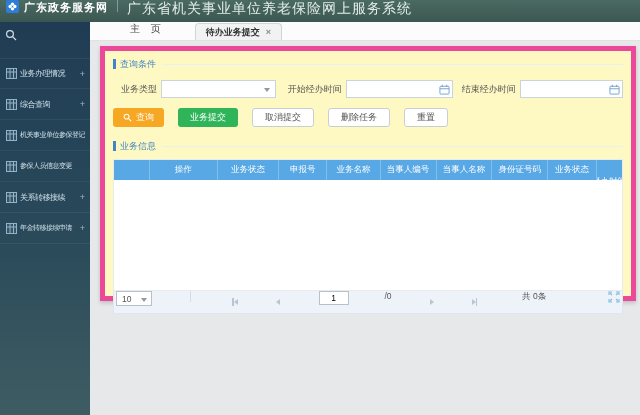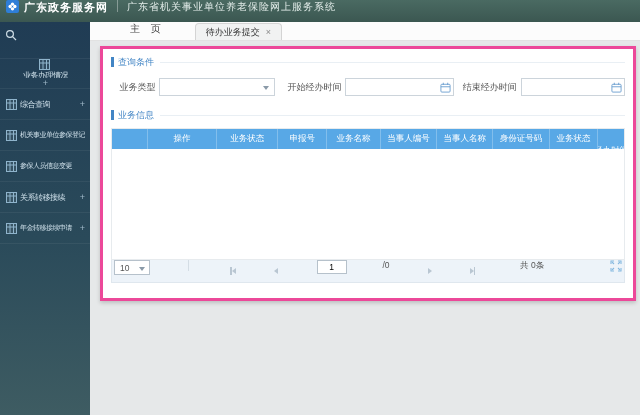--- a/index.html
+++ b/index.html
@@ -8,48 +8,48 @@
 
   
   .top-header { position:absolute; left:0; top:0; width:640px; height:22px;
     background:linear-gradient(180deg,#4a6a62,#3b5751); display:flex; align-items:flex-start;
     padding-left:6px; z-index:5; }
   .logo { width:13px; height:13px; background:#2e7ed8; border-radius:2px; display:flex;
     align-items:center; justify-content:center; flex:0 0 auto; }
   .logo svg { display:block; }
   .brand { color:#ffffff; font-weight:bold; font-size:11px; margin-left:5px; letter-spacing:1px; }
   .hdr-divider { width:1px; height:12px; background:rgba(255,255,255,.35); margin:0 9px; }
-  .sys-title { color:#e2ece9; font-size:10px; letter-spacing:1px; }
+  .sys-title { color:#e2ece9; font-size:14px; letter-spacing:1px; }
 
   
   .sidebar { position:absolute; left:0; top:22px; width:90px; height:393px;
     background:linear-gradient(180deg,#203c54 0%,#2a4a5a 55%,#3e5c62 100%); z-index:4; }
   .sb-search { padding:6px 0 0 5px; }
   .sb-menu { margin-top:12px; }
   .sb-item { height:31px; display:flex; align-items:center; padding:0 5px 0 6px;
     border-bottom:1px solid rgba(255,255,255,.06); cursor:pointer; }
-  .sb-item:first-child { border-top:1px solid rgba(255,255,255,.06);flex-direction:column; }
+  .sb-item:first-child { border-top:1px solid rgba(255,255,255,.06); }
   .sb-icon { flex:0 0 auto; margin-right:3px; display:flex; }
   .sb-label { color:#cfe0ea; font-size:8px; letter-spacing:-0.5px; white-space:nowrap;
     overflow:hidden; flex:1; }
   .sb-label.small { font-size:7px; }
   .sb-plus { color:#9fb8c8; font-size:9px; flex:0 0 auto; }
 
   
   .main { position:absolute; left:90px; top:22px; width:550px; height:393px; }
   .tabbar { height:19px; background:#fcfcfc; border-bottom:1px solid #e2e2e2;
     display:flex; align-items:flex-end; }
   .tab-home { font-size:10px; color:#444; margin:0 0 4px 40px; letter-spacing:4px; cursor:pointer; }
   .tab-active { margin-left:30px; height:17px; background:#f1f2f2; border:1px solid #d4d4d4;
     border-bottom:none; border-radius:4px 4px 0 0; display:flex; align-items:center;
-    padding:0 10px; font-size:9px; color:#333; cursor:pointer; }
+    padding:0 10px; font-size:9px; color:#333; cursor:pointer;font-weight:bold; }
   .tab-close { margin-left:6px; color:#8a8a8a; font-size:9px; cursor:pointer; }
 
   .panel { position:relative; margin:5px 4px 0 10px; width:536px; height:255px;
-    background:#ffffff; border:3px solid #ec4899; box-shadow:0 2px 4px rgba(0,0,0,.18);
+    background:#fef9c3; border:5px solid #ec4899; box-shadow:0 2px 4px rgba(0,0,0,.18);
     padding:7px 8px 0 8px; }
 
   .sec-head { display:flex; align-items:center; height:12px; }
   .sec-title { font-size:9px; color:#4285c5; border-left:3px solid #4285c5;
     padding-left:4px; line-height:10px; white-space:nowrap; }
   .sec-line { flex:1; border-top:1px solid #e9eff4; margin-left:6px; }
 
   .form-row { margin-top:10px; display:flex; align-items:center; font-size:9px; color:#555; }
   .f-label { white-space:nowrap; }
   .lbl1 { width:46px; text-align:right; margin-right:4px; }
@@ -245,20 +245,41 @@
           <svg width="11" height="11" viewBox="0 0 12 12">
               <rect x="1" y="2.5" width="10" height="8.5" rx="1" fill="none" stroke="#6b9fd0"></rect>
               <line x1="1" y1="5.2" x2="11" y2="5.2" stroke="#6b9fd0"></line>
               <line x1="3.6" y1="0.8" x2="3.6" y2="3.2" stroke="#6b9fd0"></line>
               <line x1="8.4" y1="0.8" x2="8.4" y2="3.2" stroke="#6b9fd0"></line>
             </svg>
         </span>
       </div>
     </div>
 
+    <div class="btn-row">
+      <div class="btn btn-search">
+        <svg width="9" height="9" viewBox="0 0 10 10">
+            <circle cx="4" cy="4" r="2.7" fill="none" stroke="#fff" stroke-width="1.2"></circle>
+            <line x1="6.2" y1="6.2" x2="9" y2="9" stroke="#fff" stroke-width="1.2"></line>
+          </svg>
+        <span>查询</span>
+      </div>
+      <div class="btn btn-green">
+        <span>业务提交</span>
+      </div>
+      <div class="btn btn-plain">
+        <span>取消提交</span>
+      </div>
+      <div class="btn btn-plain">
+        <span>删除任务</span>
+      </div>
+      <div class="btn btn-plain">
+        <span>重置</span>
+      </div>
+    </div>
 
     <div class="sec-head sec2">
       <span class="sec-title">业务信息</span>
       <span class="sec-line"></span>
     </div>
 
     <div class="tbl">
       <div class="tbl-head">
         <span class="th c0"></span>
         <span class="th c1">操作</span>

